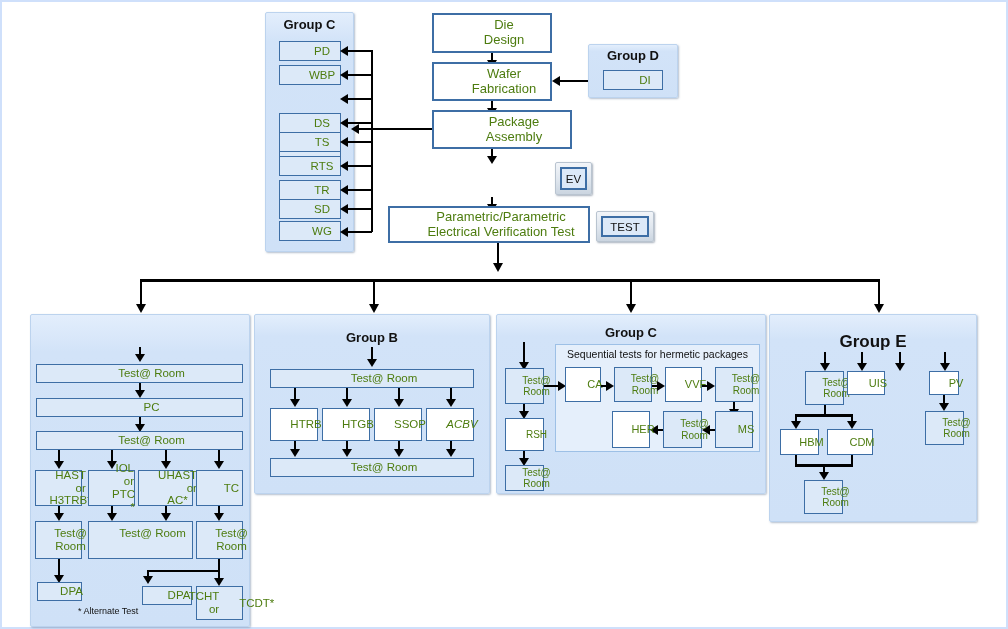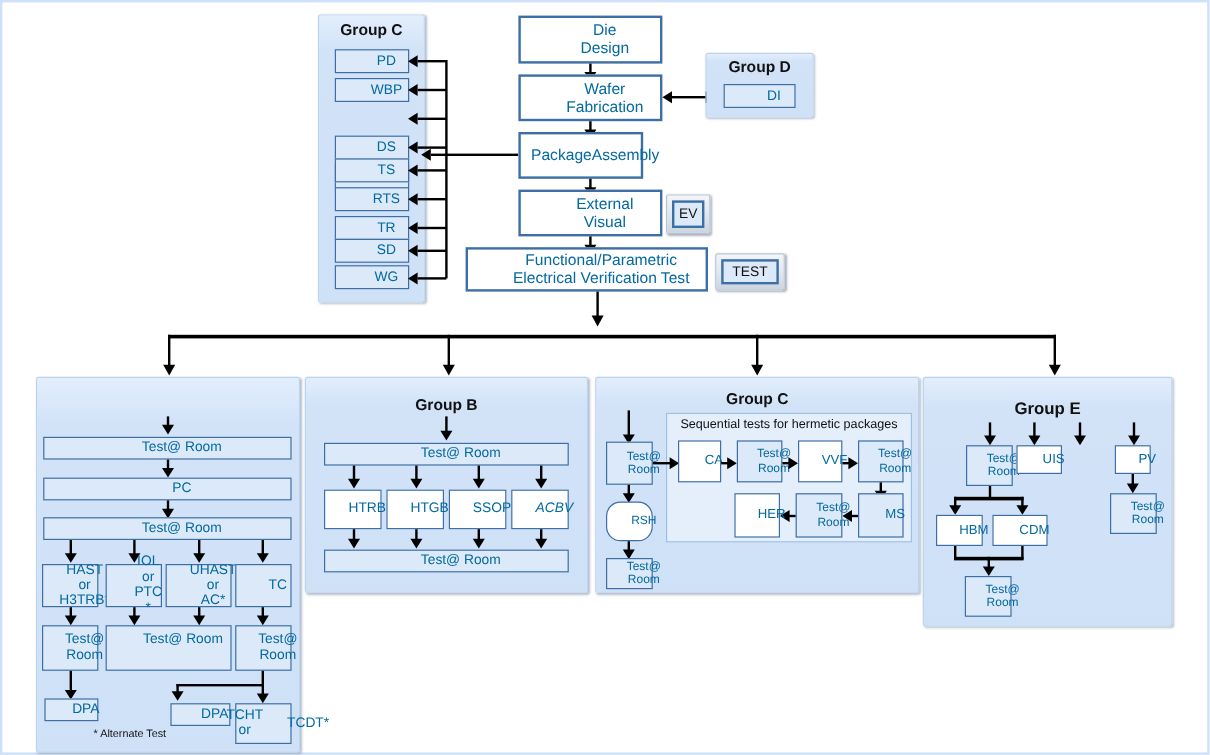--- a/index.html
+++ b/index.html
@@ -30,22 +30,22 @@
     font-weight:bold;
     color:#111;
   }
   
   .box{
     position:absolute;
     box-sizing:border-box;
     border:2px solid #3d6ea5;
     background:#ffffff;
     display:flex;align-items:center;justify-content:center;
-    text-align:center;
-    color:#0369a1;
+    text-align:right;
+    color:#4d7c0f;
     line-height:1.12;
     font-size:11.5px;
     padding-left:24px;
   }
   .box.blue{ background:#dce9f8; }
   .box.white{ background:#ffffff; }
   .box.thin{ border-width:1.5px; }
   .box.big{ font-size:13px; }
   
   .tag{
@@ -155,40 +155,36 @@
     <span>Wafer</span>
     <span>Fabrication</span>
   </div>
   <div class="ln lnv" style="left:489px;top:99px;height:9px;"></div>
   <div class="arr arr-d" style="left:485px;top:106px;"></div>
 
   <div class="ln lnh" style="left:558px;top:78px;width:28px;"></div>
   <div class="arr arr-l" style="left:550px;top:74px;"></div>
   <div class="arr arr-r" style="left:586px;top:74px;"></div>
 
-  <div class="box white big" style="left:430px;top:108px;width:104px;height:39px;flex-direction:row;">
+  <div class="box white big" style="left:430px;top:108px;width:140px;height:39px;flex-direction:column;">
     <span>Package</span>
     <span>Assembly</span>
   </div>
   <div class="ln lnv" style="left:489px;top:147px;height:9px;"></div>
   <div class="arr arr-d" style="left:485px;top:154px;"></div>
 
-  <div class="box white big" style="left:430px;top:156px;width:120px;height:39px;flex-direction:column;">
-    <span>External</span>
-    <span>Visual</span>
-  </div>
   <div class="ln lnv" style="left:489px;top:195px;height:9px;"></div>
   <div class="arr arr-d" style="left:485px;top:202px;"></div>
 
   <div class="tag" style="left:553px;top:160px;width:37px;height:33px;">
     <span>EV</span>
   </div>
 
   <div class="box white big" style="left:386px;top:204px;width:202px;height:37px;flex-direction:column;">
-    <span>Functional/Parametric</span>
+    <span>Parametric/Parametric</span>
     <span>Electrical Verification Test</span>
   </div>
 
   <div class="tag" style="left:594px;top:209px;width:58px;height:31px;">
     <span>TEST</span>
   </div>
 
   <div class="panel" style="left:586px;top:42px;width:90px;height:54px;"></div>
   <div class="panel-title" style="left:586px;top:46px;width:90px;font-size:13px;">Group D</div>
   <div class="box blue thin" style="left:601px;top:68px;width:60px;height:20px;">
@@ -346,21 +342,21 @@
 
   <div class="ln lnv" style="left:521px;top:340px;height:22px;"></div>
   <div class="arr arr-d" style="left:517px;top:360px;"></div>
 
   <div class="box blue thin" style="left:503px;top:366px;width:39px;height:36px;flex-direction:column;font-size:10px;">
     <span>Test@</span>
     <span>Room</span>
   </div>
   <div class="ln lnv" style="left:521px;top:402px;height:9px;"></div>
   <div class="arr arr-d" style="left:517px;top:409px;"></div>
-  <div class="box white thin" style="left:503px;top:416px;width:39px;height:33px;font-size:10px;border-radius:12px;">
+  <div class="box white thin" style="left:503px;top:416px;width:39px;height:33px;font-size:10px;">
     <span>RSH</span>
   </div>
   <div class="ln lnv" style="left:521px;top:449px;height:9px;"></div>
   <div class="arr arr-d" style="left:517px;top:456px;"></div>
   <div class="box blue thin" style="left:503px;top:463px;width:39px;height:26px;flex-direction:column;font-size:10px;">
     <span>Test@</span>
     <span>Room</span>
   </div>
 
   <div class="ln lnh" style="left:542px;top:383px;width:18px;"></div>
@@ -399,21 +395,21 @@
     <span>Test@</span>
     <span>Room</span>
   </div>
   <div class="ln lnh" style="left:652px;top:427px;width:9px;"></div>
   <div class="arr arr-l" style="left:648px;top:423px;"></div>
   <div class="box white thin" style="left:610px;top:409px;width:38px;height:37px;font-size:11px;">
     <span>HER</span>
   </div>
 
   <div class="panel" style="left:767px;top:312px;width:208px;height:208px;"></div>
-  <div class="panel-title" style="left:767px;top:330px;width:208px;font-size:14px;">Group E</div>
+  <div class="panel-title" style="left:767px;top:330px;width:208px;font-size:17px;">Group E</div>
 
   <div class="ln lnv" style="left:822px;top:350px;height:13px;"></div>
   <div class="arr arr-d" style="left:818px;top:361px;"></div>
   <div class="ln lnv" style="left:859px;top:350px;height:13px;"></div>
   <div class="arr arr-d" style="left:855px;top:361px;"></div>
   <div class="ln lnv" style="left:897px;top:350px;height:13px;"></div>
   <div class="arr arr-d" style="left:893px;top:361px;"></div>
   <div class="ln lnv" style="left:942px;top:350px;height:13px;"></div>
   <div class="arr arr-d" style="left:938px;top:361px;"></div>
 

